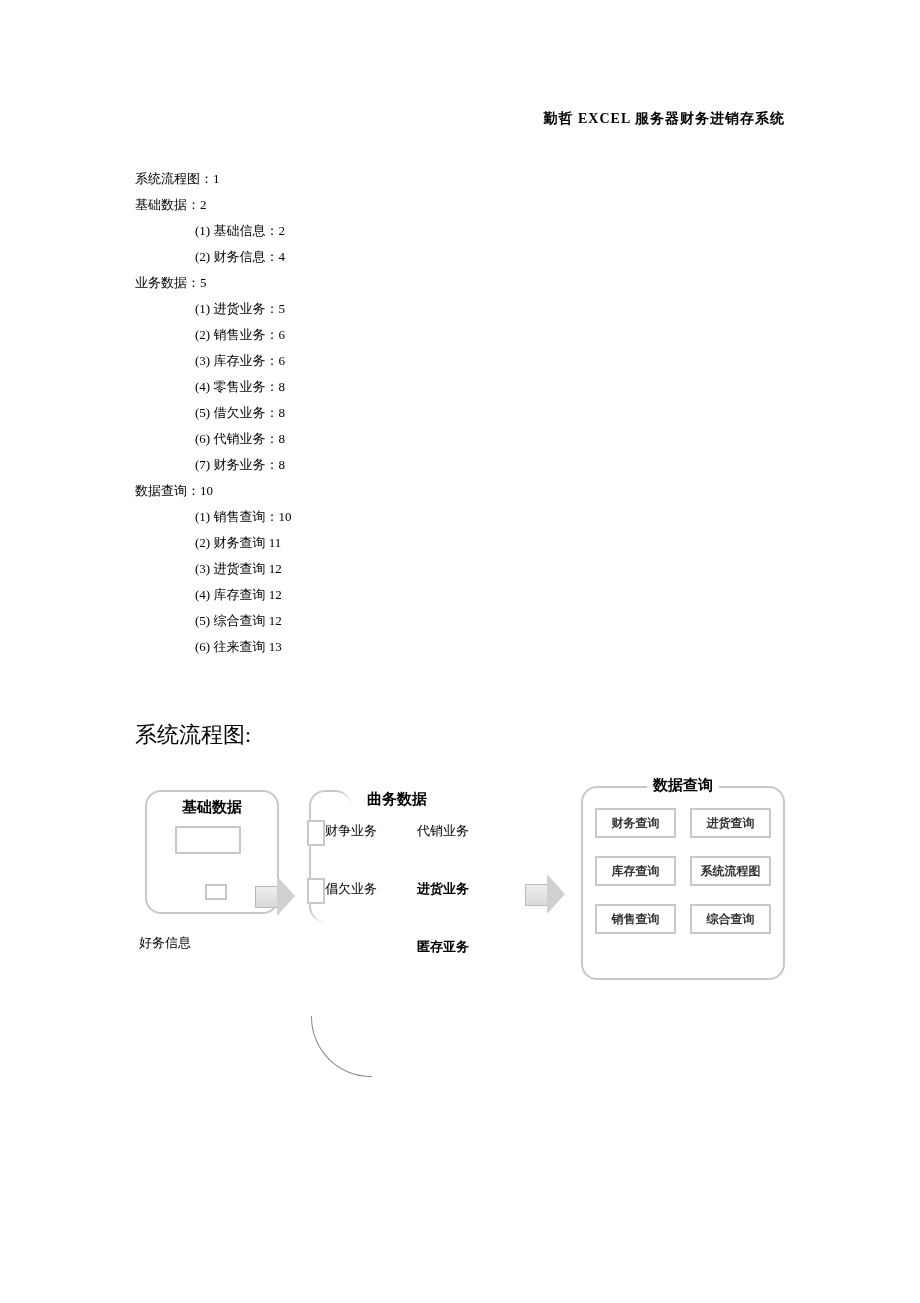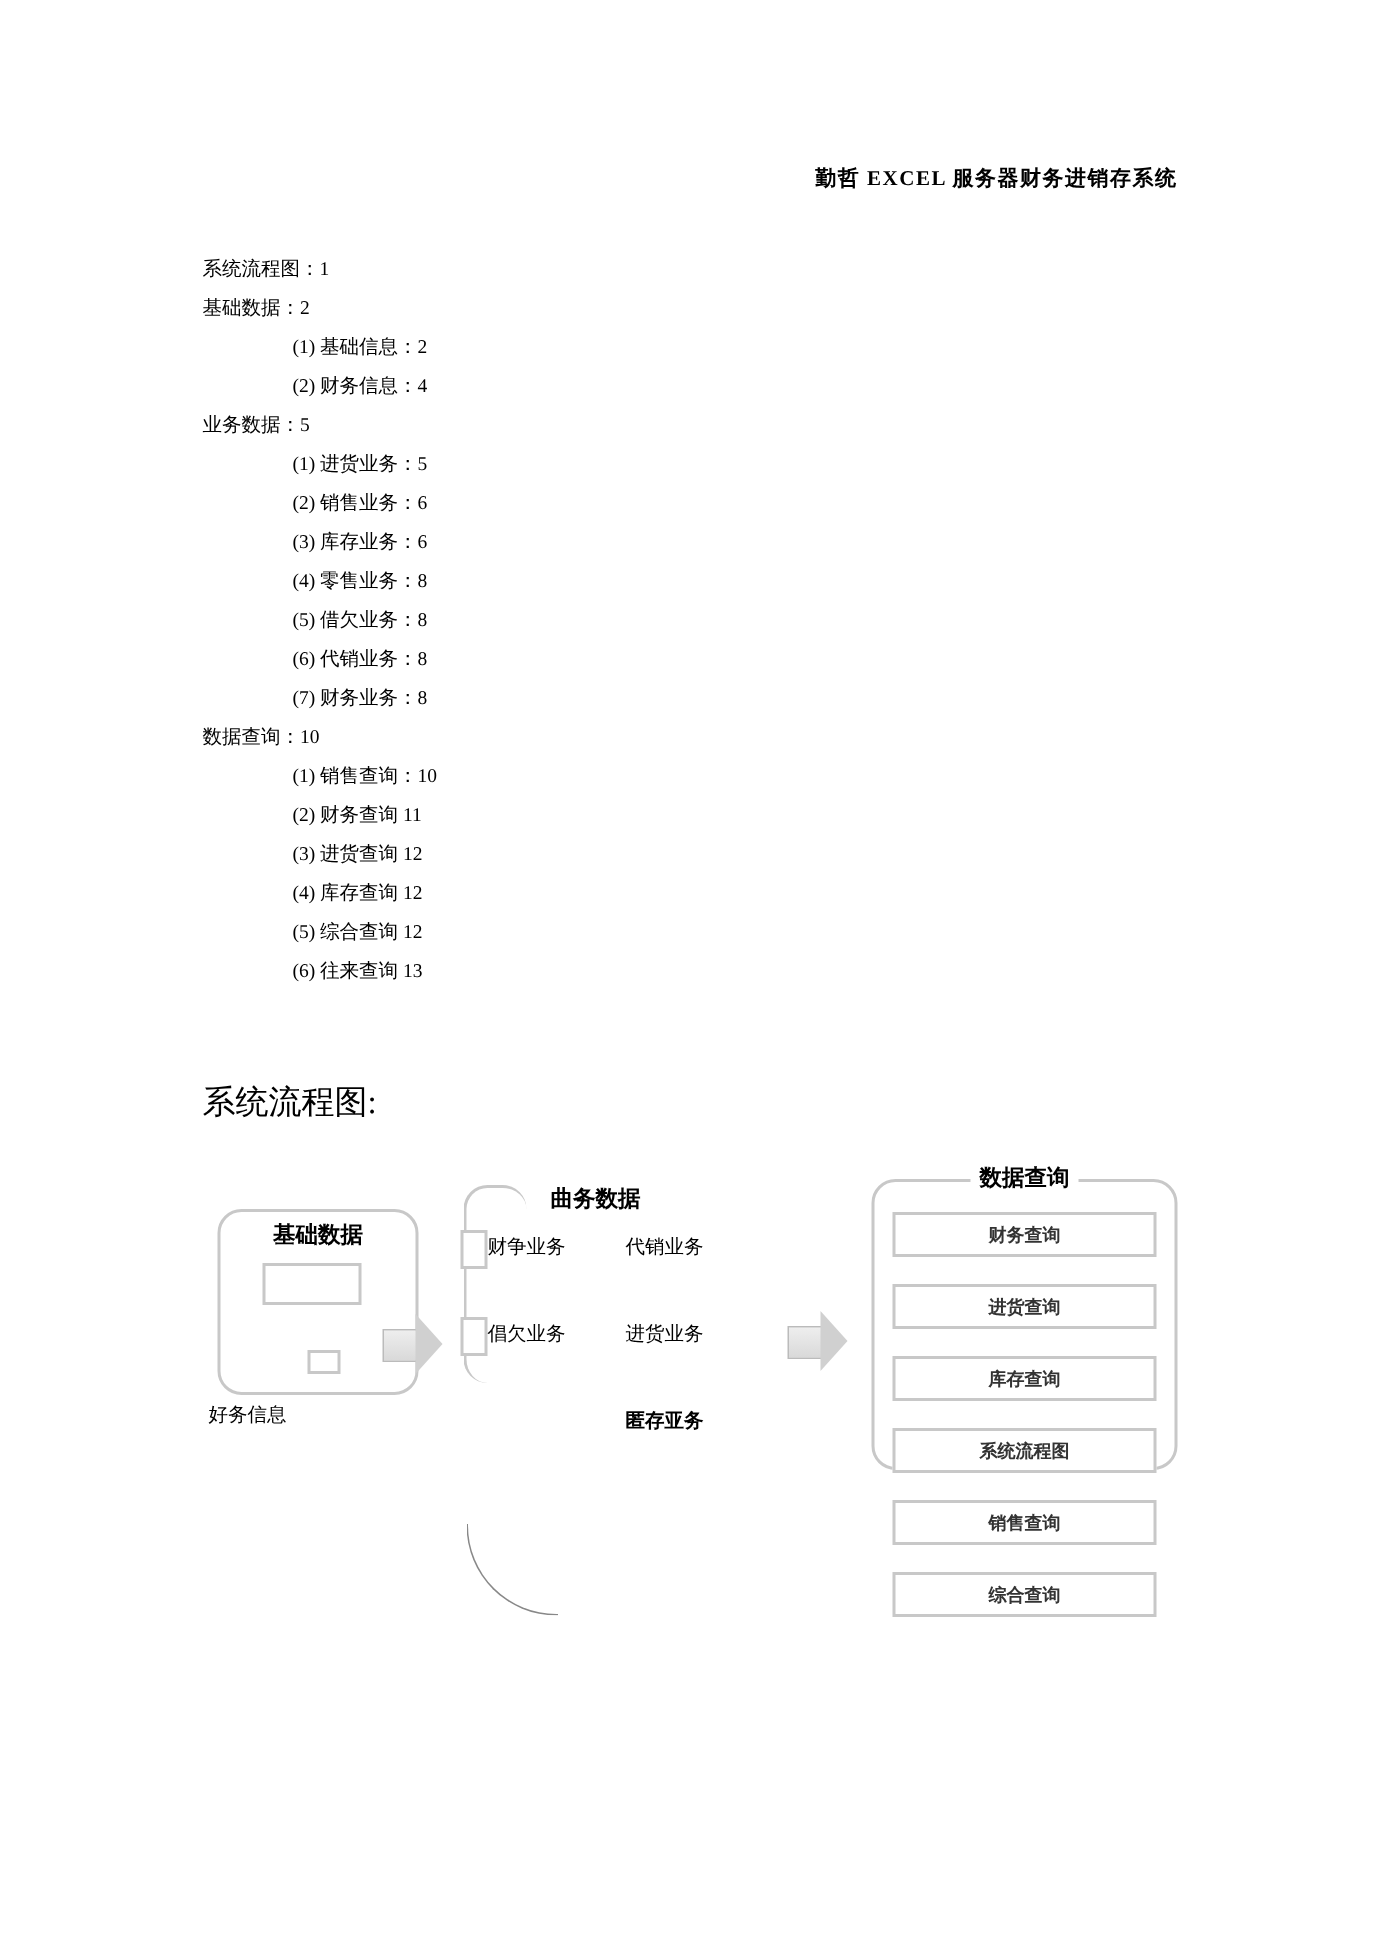--- a/index.html
+++ b/index.html
@@ -114,21 +114,21 @@
     border-right: none;
     border-radius: 0 0 0 60px;
   }
   
   .btn-grid {
     position: absolute;
     top: 20px;
     left: 12px;
     right: 12px;
     display: grid;
-    grid-template-columns: 1fr;
+    grid-template-columns: 1fr 1fr;
     column-gap: 14px;
     row-gap: 18px;
   }
   .btn-grid .mini-box { height: 30px; }
 </style>
 </head>
 <body>
 
 <div class="page">
 
@@ -153,42 +153,42 @@
     <div class="toc-l2">(3) 进货查询 12</div>
     <div class="toc-l2">(4) 库存查询 12</div>
     <div class="toc-l2">(5) 综合查询 12</div>
     <div class="toc-l2">(6) 往来查询 13</div>
   </div>
 
   <div class="flow-heading">系统流程图:</div>
 
   <div class="diagram">
 
-    <div class="panel" style="left:-6px; top:20px; width:130px; height:120px;text-align:center;">
+    <div class="panel" style="left:-6px; top:4px; width:130px; height:120px;text-align:center;">
       <div class="panel-title" style="top:6px;">基础数据</div>
       <div class="tiny-outline" style="left:28px; top:34px; width:62px; height:24px;"></div>
       <div class="tiny-outline" style="left:58px; top:92px; width:18px; height:12px;"></div>
     </div>
     <div class="loose-text" style="left:4px; top:148px;">好务信息</div>
 
     <div class="arrow" style="left:120px; top:90px;">
       <div class="arrow-body"></div>
         <div class="arrow-head"></div>
     </div>
 
     <div class="panel" style="left:158px; top:4px; width:40px; height:130px; border-right:none; border-bottom:none;"></div>
     <div class="loose-text" style="left:232px; top:4px; font-size:15px; font-family:'SimHei','黑体',sans-serif; font-weight:600;">曲务数据</div>
 
     <div class="tiny-outline" style="left:172px; top:34px; width:14px; height:22px;"></div>
     <div class="loose-text" style="left:190px; top:36px;">财争业务</div>
     <div class="loose-text" style="left:282px; top:36px;">代销业务</div>
 
     <div class="tiny-outline" style="left:172px; top:92px; width:14px; height:22px;"></div>
     <div class="loose-text" style="left:190px; top:94px;">倡欠业务</div>
-    <div class="loose-text" style="left:282px; top:94px;">进货业务</div>
+    <div class="loose-text" style="left:282px; top:94px;font-weight:bold;">进货业务</div>
 
     <div class="loose-text" style="left:282px; top:152px;font-weight:bold;">匿存亚务</div>
 
     <div class="curve" style="left:176px; top:230px;"></div>
 
     <div class="arrow" style="left:390px; top:88px;">
       <div class="arrow-body"></div>
         <div class="arrow-head"></div>
     </div>
 

